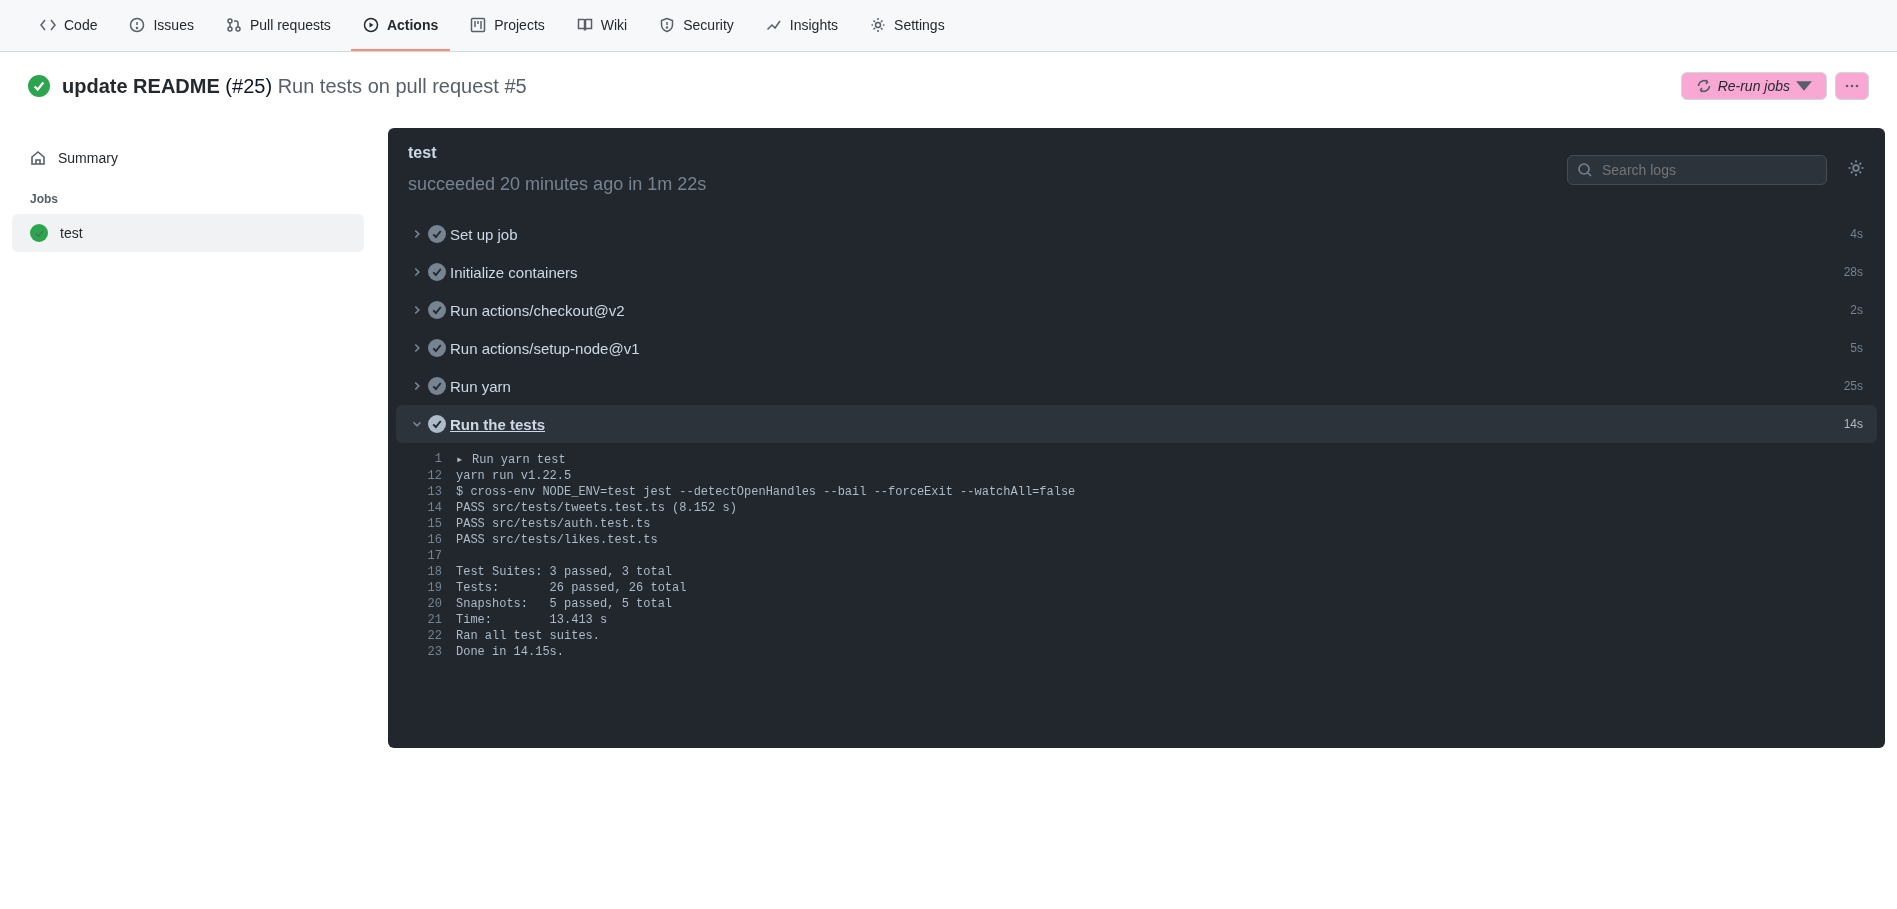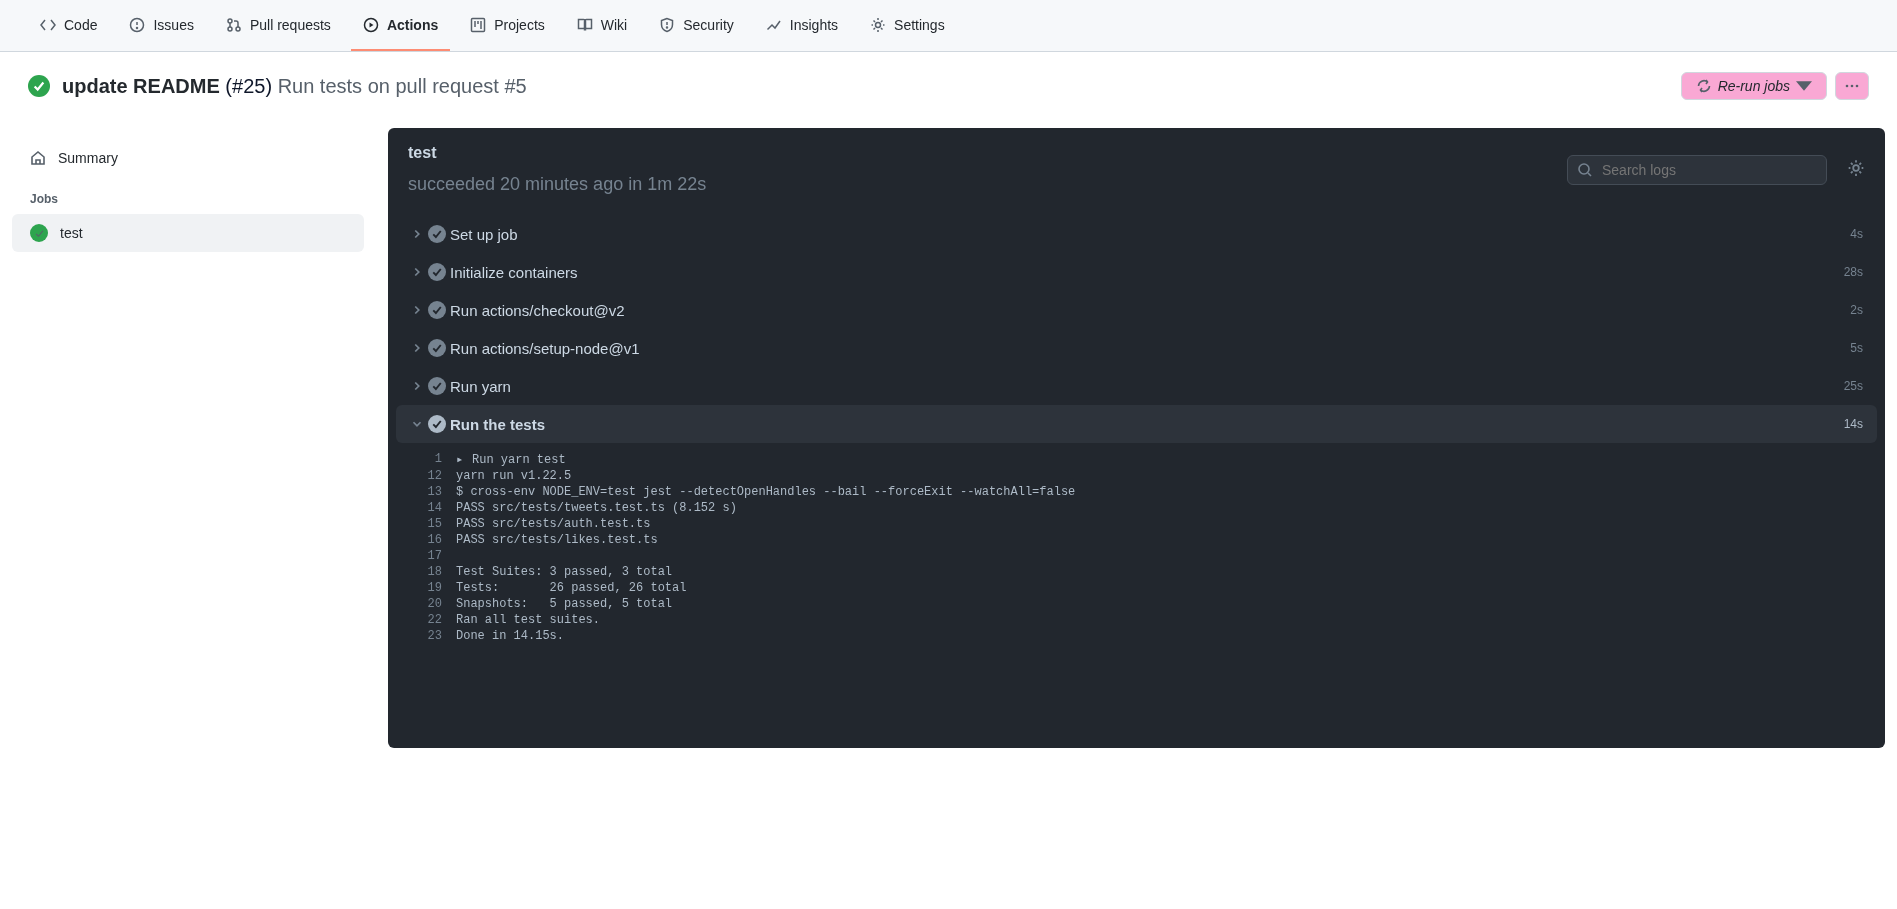--- a/index.html
+++ b/index.html
@@ -102,21 +102,21 @@
 .chevron { width: 14px; height: 14px; stroke:#768390; fill:none; stroke-width:2; }
 .step-check {
   width: 18px; height: 18px; border-radius: 50%;
   background: #768390;
   display: flex; align-items: center; justify-content: center;
   flex-shrink: 0;
 }
 .step-check svg { width: 12px; height: 12px; stroke:#22272e; fill:none; stroke-width:2.5; }
 .step-name { flex: 1; color: #cdd9e5; font-size: 15px; }
 .step-time { color: #768390; font-size: 12px; }
-.step-row.expanded .step-name { font-weight:600; }
+.step-row.expanded .step-name { font-weight:600;text-decoration:underline; }
 .step-row.expanded .step-time { color:#adbac7; }
 .step-row.expanded .step-check { background:#adbac7; }
 
 .log-lines {
   font-family: "SFMono-Regular", Consolas, "Liberation Mono", Menlo, monospace;
   font-size: 12px; padding: 4px 0 16px 28px;
 }
 .log-line { display: flex; padding: 1px 0; }
 .line-num { width: 40px; text-align: right; color:#768390; padding-right: 14px; user-select:none; }
 .line-txt { color: #adbac7; white-space: pre; }
@@ -382,20 +382,24 @@
         </div>
         <div class="log-line">
           <span class="line-num">19</span>
           <span class="line-txt">Tests:       26 passed, 26 total</span>
         </div>
         <div class="log-line">
           <span class="line-num">20</span>
           <span class="line-txt">Snapshots:   5 passed, 5 total</span>
         </div>
         <div class="log-line">
+          <span class="line-num">21</span>
+          <span class="line-txt">Time:        13.413 s</span>
+        </div>
+        <div class="log-line">
           <span class="line-num">22</span>
           <span class="line-txt">Ran all test suites.</span>
         </div>
         <div class="log-line">
           <span class="line-num">23</span>
           <span class="line-txt">Done in 14.15s.</span>
         </div>
       </div>
   </section>
 

